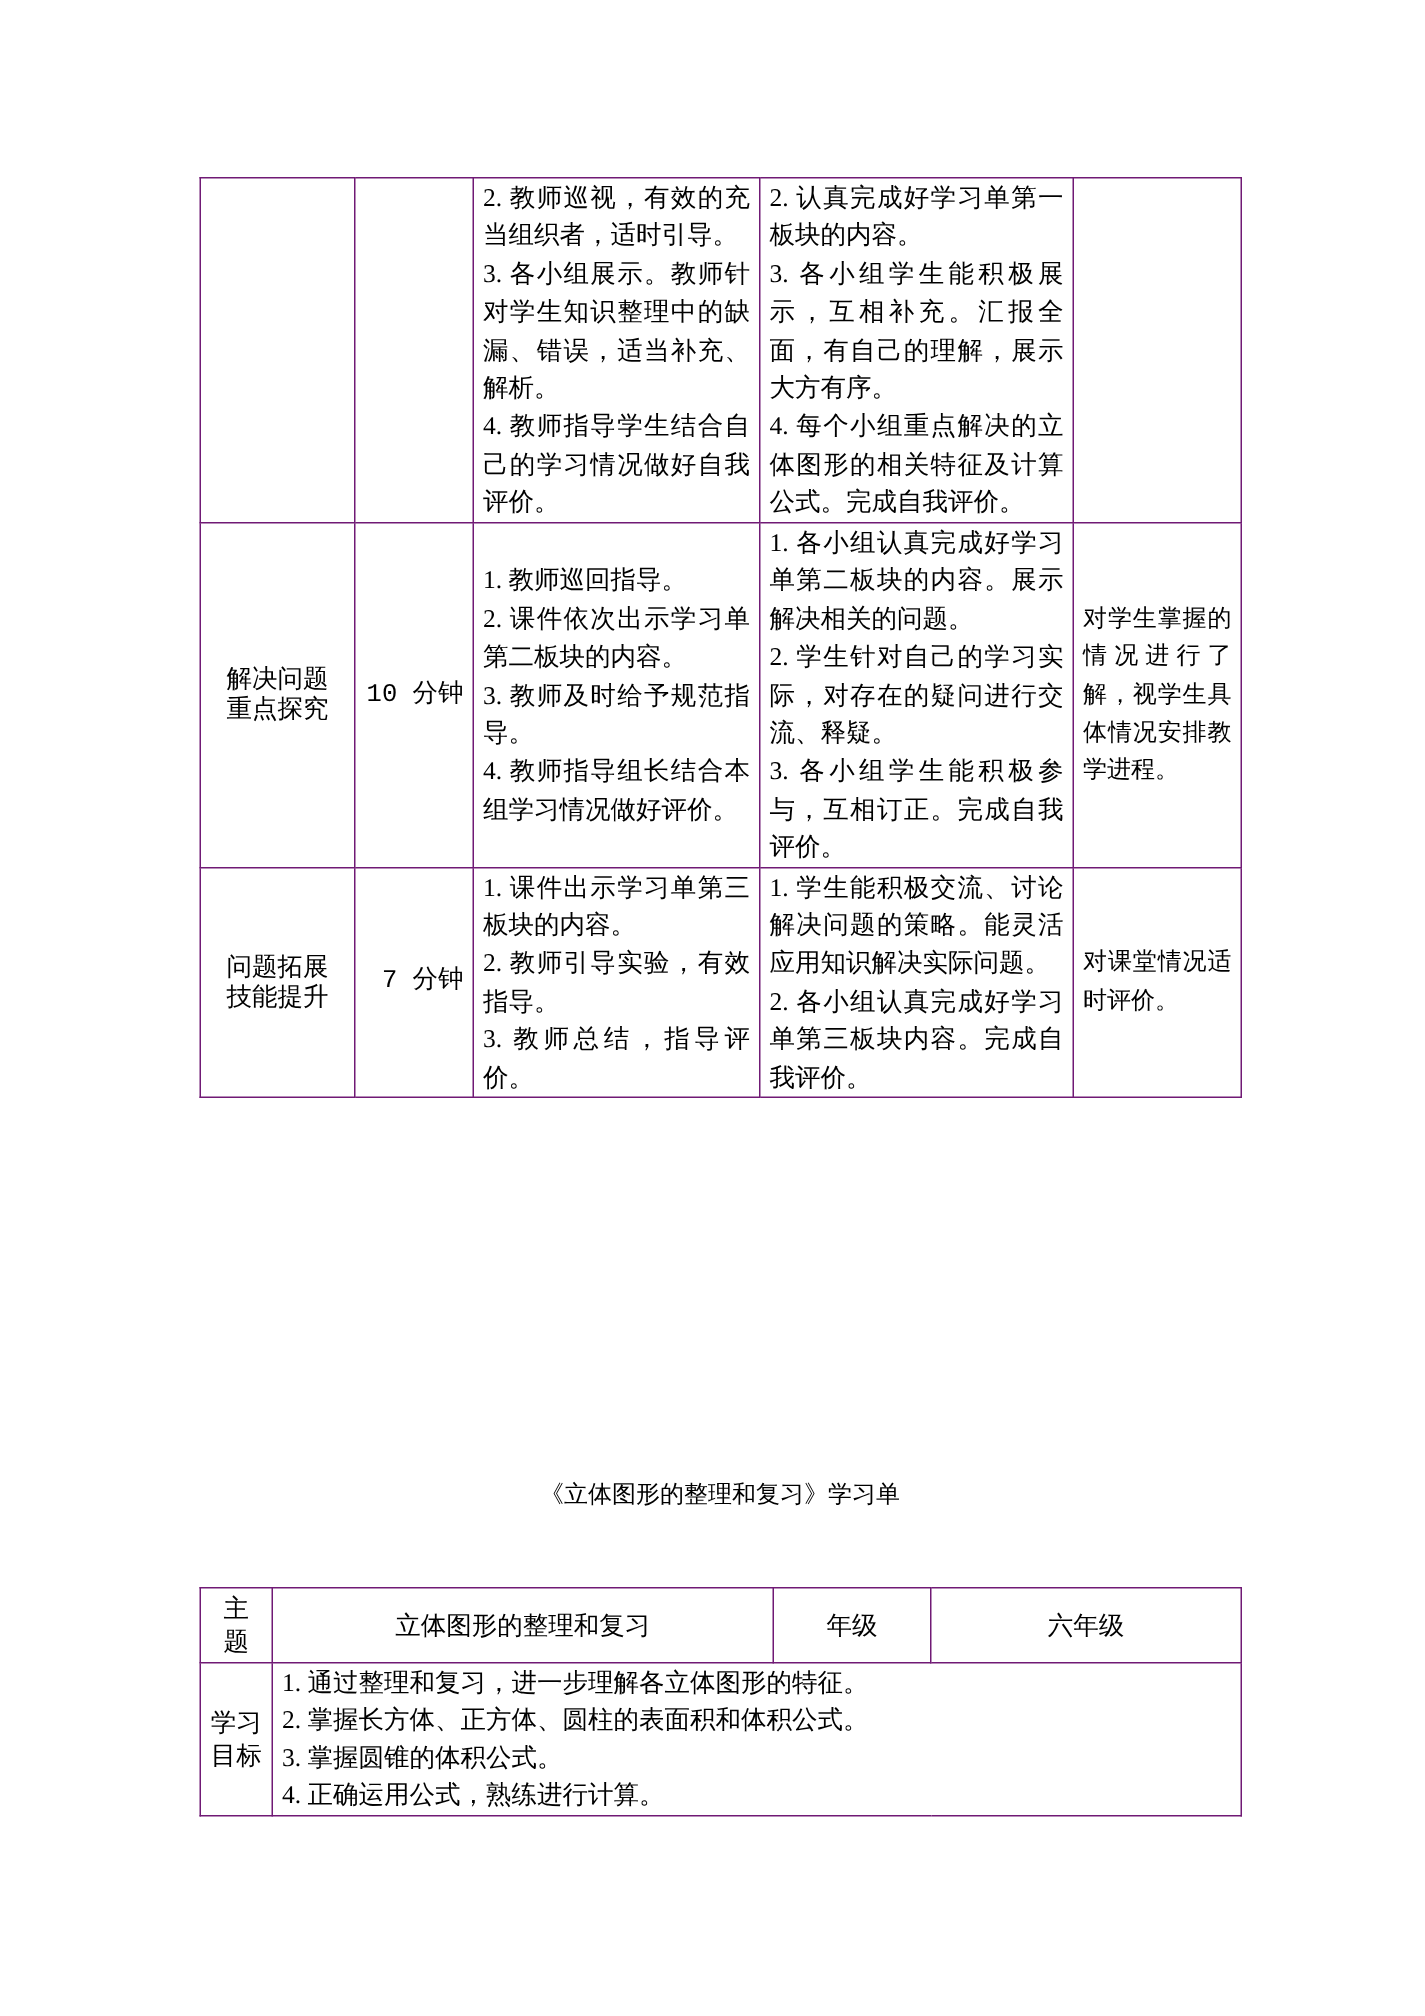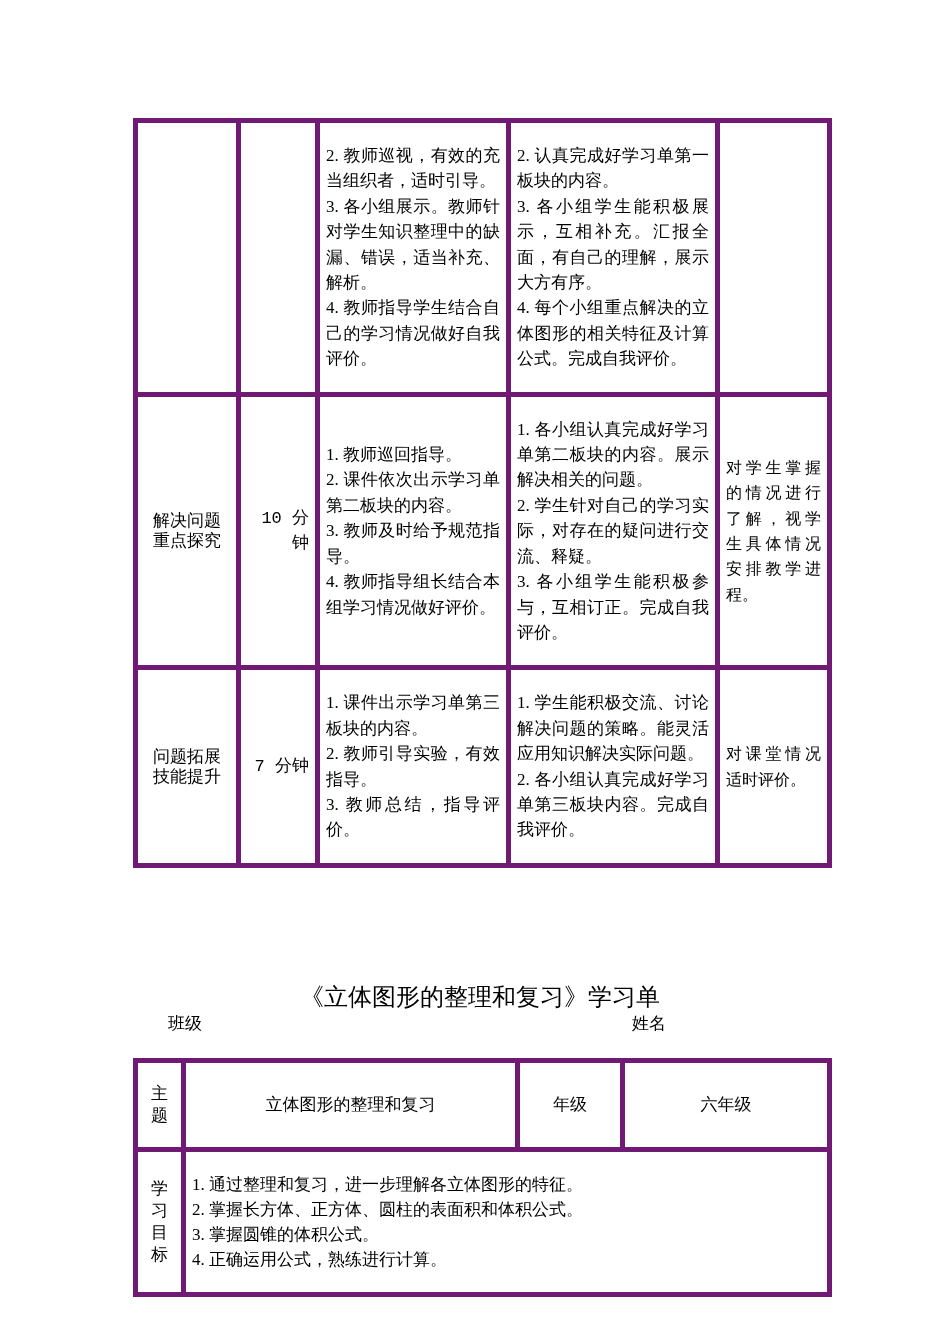--- a/index.html
+++ b/index.html
@@ -5,21 +5,21 @@
   * { box-sizing: border-box; }
   html,body { margin:0; padding:0; }
   body {
     width:950px; height:1344px; background:#ffffff; color:#000;
     font-family:"Liberation Serif","DejaVu Serif",serif;
   }
   .page { position:relative; width:950px; height:1344px; overflow:hidden; background:#fff; }
 
   table { border-collapse:collapse; table-layout:fixed; }
   td {
-    border:5px solid #701a75; padding:20px 6px; vertical-align:top;
+    border:1px solid #701a75; padding:0 6px; vertical-align:top;
     font-size:17px; line-height:25.4px; overflow:hidden;
   }
 
   .t-main { position:absolute; left:133px; top:118px; width:694px; }
   .t-main tr.rA td { height:230px; }
   .t-main tr.rB td { height:226px; }
   .t-main tr.rC td { height:150px; }
   .t-main tr.rD td { height:249px; }
 
   p.item { margin:0; text-align:justify; text-align-last:left; }
@@ -27,21 +27,21 @@
     text-align:center; vertical-align:middle; white-space:pre-line;
     line-height:20px;
   }
   .timecell { text-align:right; vertical-align:middle;font-family:Liberation Mono, monospace; }
   .vmid { vertical-align:middle; }
   .evalcell { font-size:16px; vertical-align:middle; }
   .evalcell p.item { text-align:justify; }
 
   .ws-title {
     position:absolute; left:133px; top:984px; width:694px;
-    text-align:center; font-size:24px; line-height:26px;
+    text-align:center; font-size:16px; line-height:26px;
   }
   .class-name-row {
     position:absolute; left:133px; top:1012px; width:694px; height:26px;
     font-size:17px;
   }
   .class-name-row .class-lbl { position:absolute; left:35px; top:0; }
   .class-name-row .name-lbl  { position:absolute; left:499px; top:0; }
 
   .t-ws { position:absolute; left:133px; top:1058px; width:694px; }
   .t-ws tr.w1 td { height:50px; }
@@ -113,24 +113,20 @@
       </td>
       <td class="evalcell">
         <p class="item">对课堂情况适时评价。</p>
       </td>
     </tr>
   </tbody>
     </table>
 
   <div class="ws-title">《立体图形的整理和复习》学习单</div>
 
-  <div class="class-name-row">
-    <span class="class-lbl">班级</span>
-    <span class="name-lbl">姓名</span>
-  </div>
 
   <table class="t-ws">
     <colgroup>
       <col style="width:48px">
         <col style="width:334px">
         <col style="width:105px">
         <col style="width:207px">
     </colgroup>
     <tbody>
         <tr class="w1">

